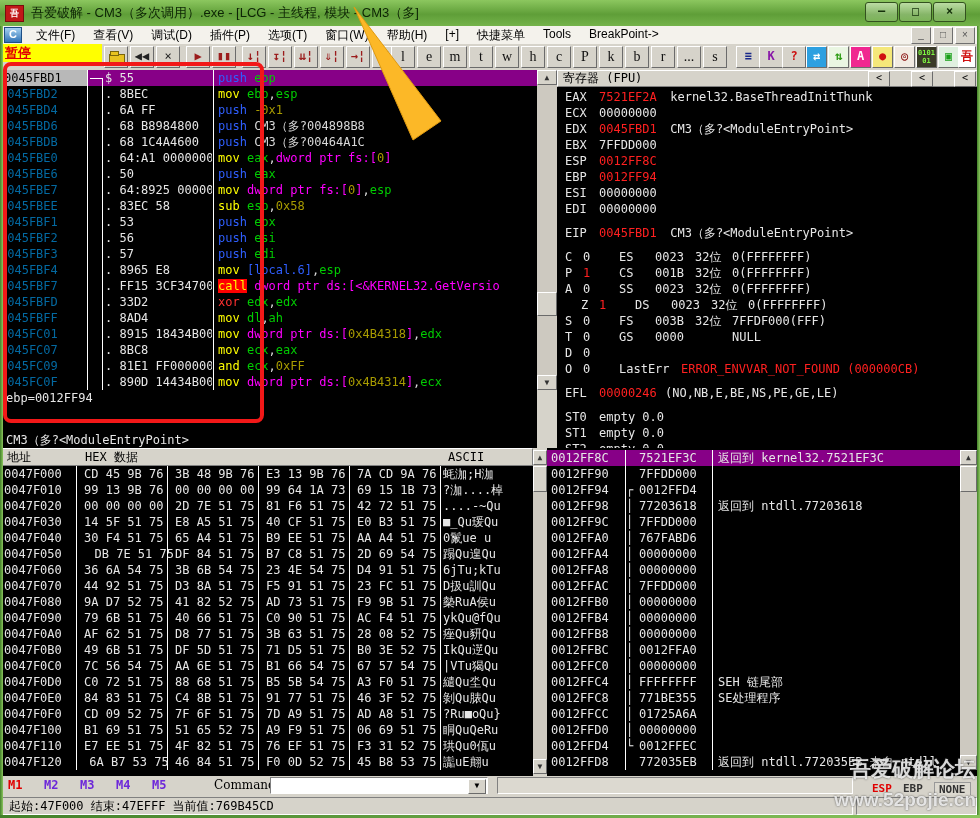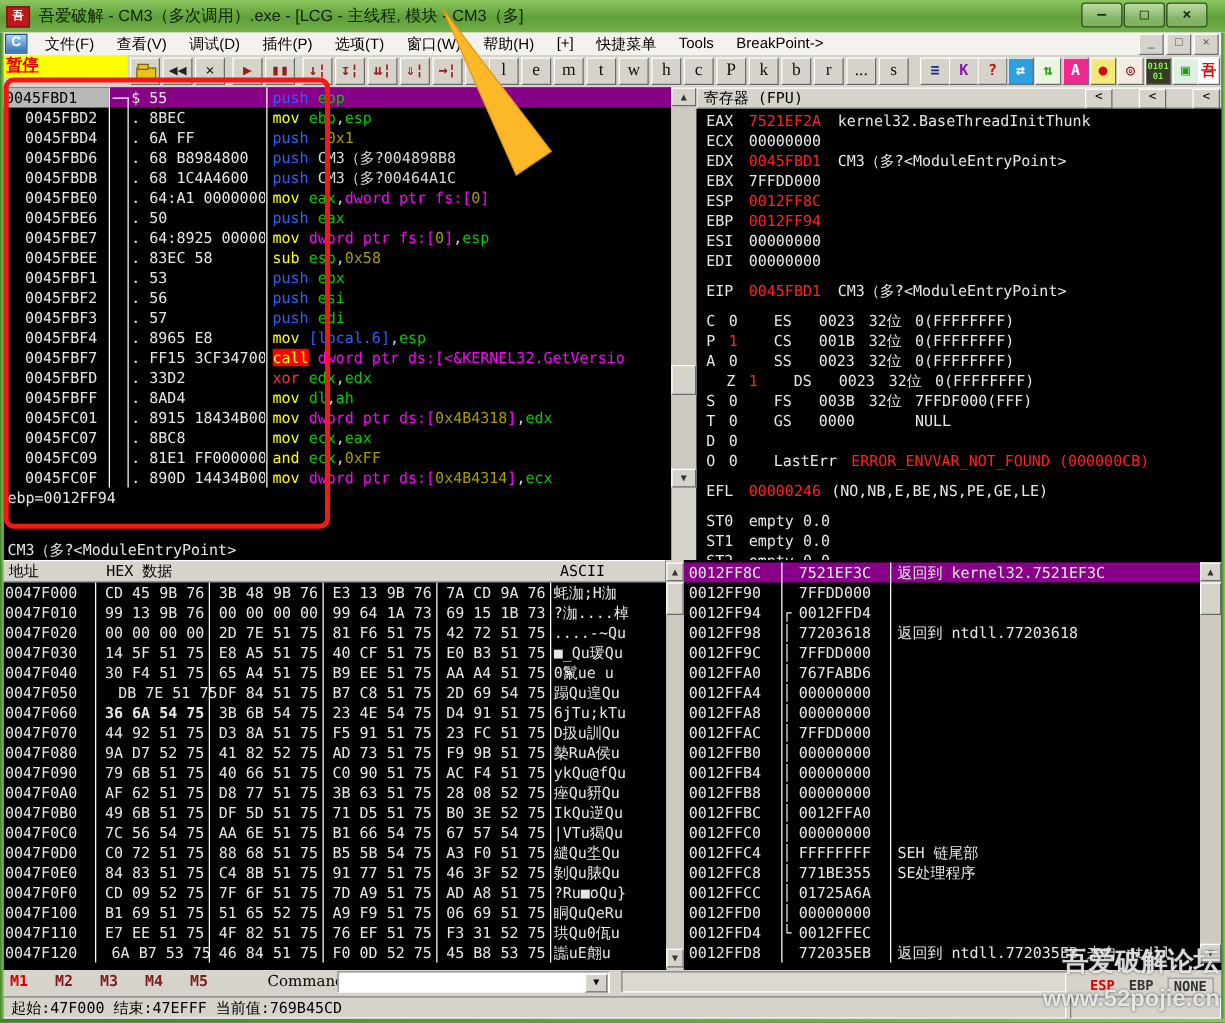--- a/index.html
+++ b/index.html
@@ -37,21 +37,21 @@
   .folder-shape:before{content:"";position:absolute;left:0;top:-4px;width:7px;height:3px;
     background:#e8c21f;border:1px solid #7a660a;}
   .pause-label{position:absolute;left:0;top:44px;width:102px;height:18px;background:#ffff00;
     color:#e20000;font-weight:bold;font-size:13px;line-height:17px;padding-left:5px;
     box-sizing:border-box;text-decoration:underline;z-index:30;}
   
   .pane-black{position:absolute;background:#000;color:#e6e6e6;}
   .row16{height:16px;line-height:16px;white-space:nowrap;position:relative;}
   .vline{position:absolute;width:1px;background:#fff;z-index:5;}
   
-  .daddr{position:absolute;left:20px;width:82px;color:#e5e5e5;}
+  .daddr{position:absolute;left:0;width:82px;color:#0369a1;}
   .daddr.selhd{left:0;width:87px;padding-left:4px;box-sizing:border-box;background:#b8b8b8;color:#000;}
   .dbytes{position:absolute;left:105px;width:107px;overflow:hidden;color:#e6e6e6;}
   .dcode{position:absolute;left:218px;width:316px;overflow:hidden;}
   .drow.sel{background:#870087;}
   .tk-b{color:#2f5fff;} .tk-y{color:#ffff00;} .tk-g{color:#00cc00;} .tk-m{color:#ff00ff;}
   .tk-d{color:#a89b00;} .tk-r{color:#ff3030;} .tk-w{color:#d8d8d8;}
   .tk-c{background:#ff0000;color:#ffff00;}
   
   .regs-title{position:absolute;left:557px;top:70px;width:423px;height:17px;background:#d6d3ca;
     border:1px solid;border-color:#fff #808080 #808080 #fff;box-sizing:border-box;color:#000;
@@ -77,21 +77,21 @@
   .srow.sel{background:#870087;}
   
   .sbar{position:absolute;background:#cdc9c0;z-index:6;}
   .sbtn{position:absolute;left:0;width:100%;height:15px;background:#d6d3ca;border:1px solid;
     border-color:#fff #6b6b6b #6b6b6b #fff;box-sizing:border-box;text-align:center;
     font-size:8px;line-height:13px;color:#333;}
   .sthumb{position:absolute;left:0;width:100%;background:#d6d3ca;border:1px solid;
     border-color:#fff #6b6b6b #6b6b6b #fff;box-sizing:border-box;}
   
   .cmdrow{position:absolute;left:0;top:776px;width:980px;height:19px;background:#d6d3ca;}
-  .mtab{position:absolute;top:2px;font-weight:bold;color:#7f1d1d;}
+  .mtab{position:absolute;top:2px;font-weight:bold;color:#6d28d9;}
   .mtab.active{color:#e00000;}
   .cmdlabel{position:absolute;left:214px;top:2px;color:#000;font-family:"DejaVu Serif",serif;font-size:12px;}
   .combo{position:absolute;left:270px;top:1px;width:218px;height:17px;background:#fff;border:1px solid;
     border-color:#808080 #fff #fff #808080;box-sizing:border-box;}
   .combo-btn{position:absolute;right:1px;top:1px;width:16px;height:13px;background:#d6d3ca;border:1px solid;
     border-color:#fff #6b6b6b #6b6b6b #fff;text-align:center;font-size:8px;line-height:12px;color:#000;}
   .longfield{position:absolute;left:497px;top:1px;width:356px;height:17px;background:#dcd9d0;
     border:1px solid;border-color:#808080 #fff #fff #808080;box-sizing:border-box;}
   .indi{position:absolute;top:6px;font-size:11px;font-weight:bold;color:#333;}
   .indi.esp{color:#e00000;}
@@ -385,21 +385,21 @@
       <div class="row16">
         <span class="duaddr">0047F050</span>
         <span class="dug" style="left: 84px; text-align: right;">DB 7E 51 75</span>
         <span class="dug" style="left: 175px;">DF 84 51 75</span>
         <span class="dug" style="left: 266px;">B7 C8 51 75</span>
         <span class="dug" style="left: 357px;">2D 69 54 75</span>
         <span class="duascii">蹋Qu遑Qu</span>
       </div>
       <div class="row16">
         <span class="duaddr">0047F060</span>
-        <span class="dug" style="left: 84px; font-weight: bold;">36 6A 54 75</span>
+        <span class="dug" style="left: 84px;">36 6A 54 75</span>
         <span class="dug" style="left: 175px;">3B 6B 54 75</span>
         <span class="dug" style="left: 266px;">23 4E 54 75</span>
         <span class="dug" style="left: 357px;">D4 91 51 75</span>
         <span class="duascii">6jTu;kTu</span>
       </div>
       <div class="row16">
         <span class="duaddr">0047F070</span>
         <span class="dug" style="left: 84px;">44 92 51 75</span>
         <span class="dug" style="left: 175px;">D3 8A 51 75</span>
         <span class="dug" style="left: 266px;">F5 91 51 75</span>

